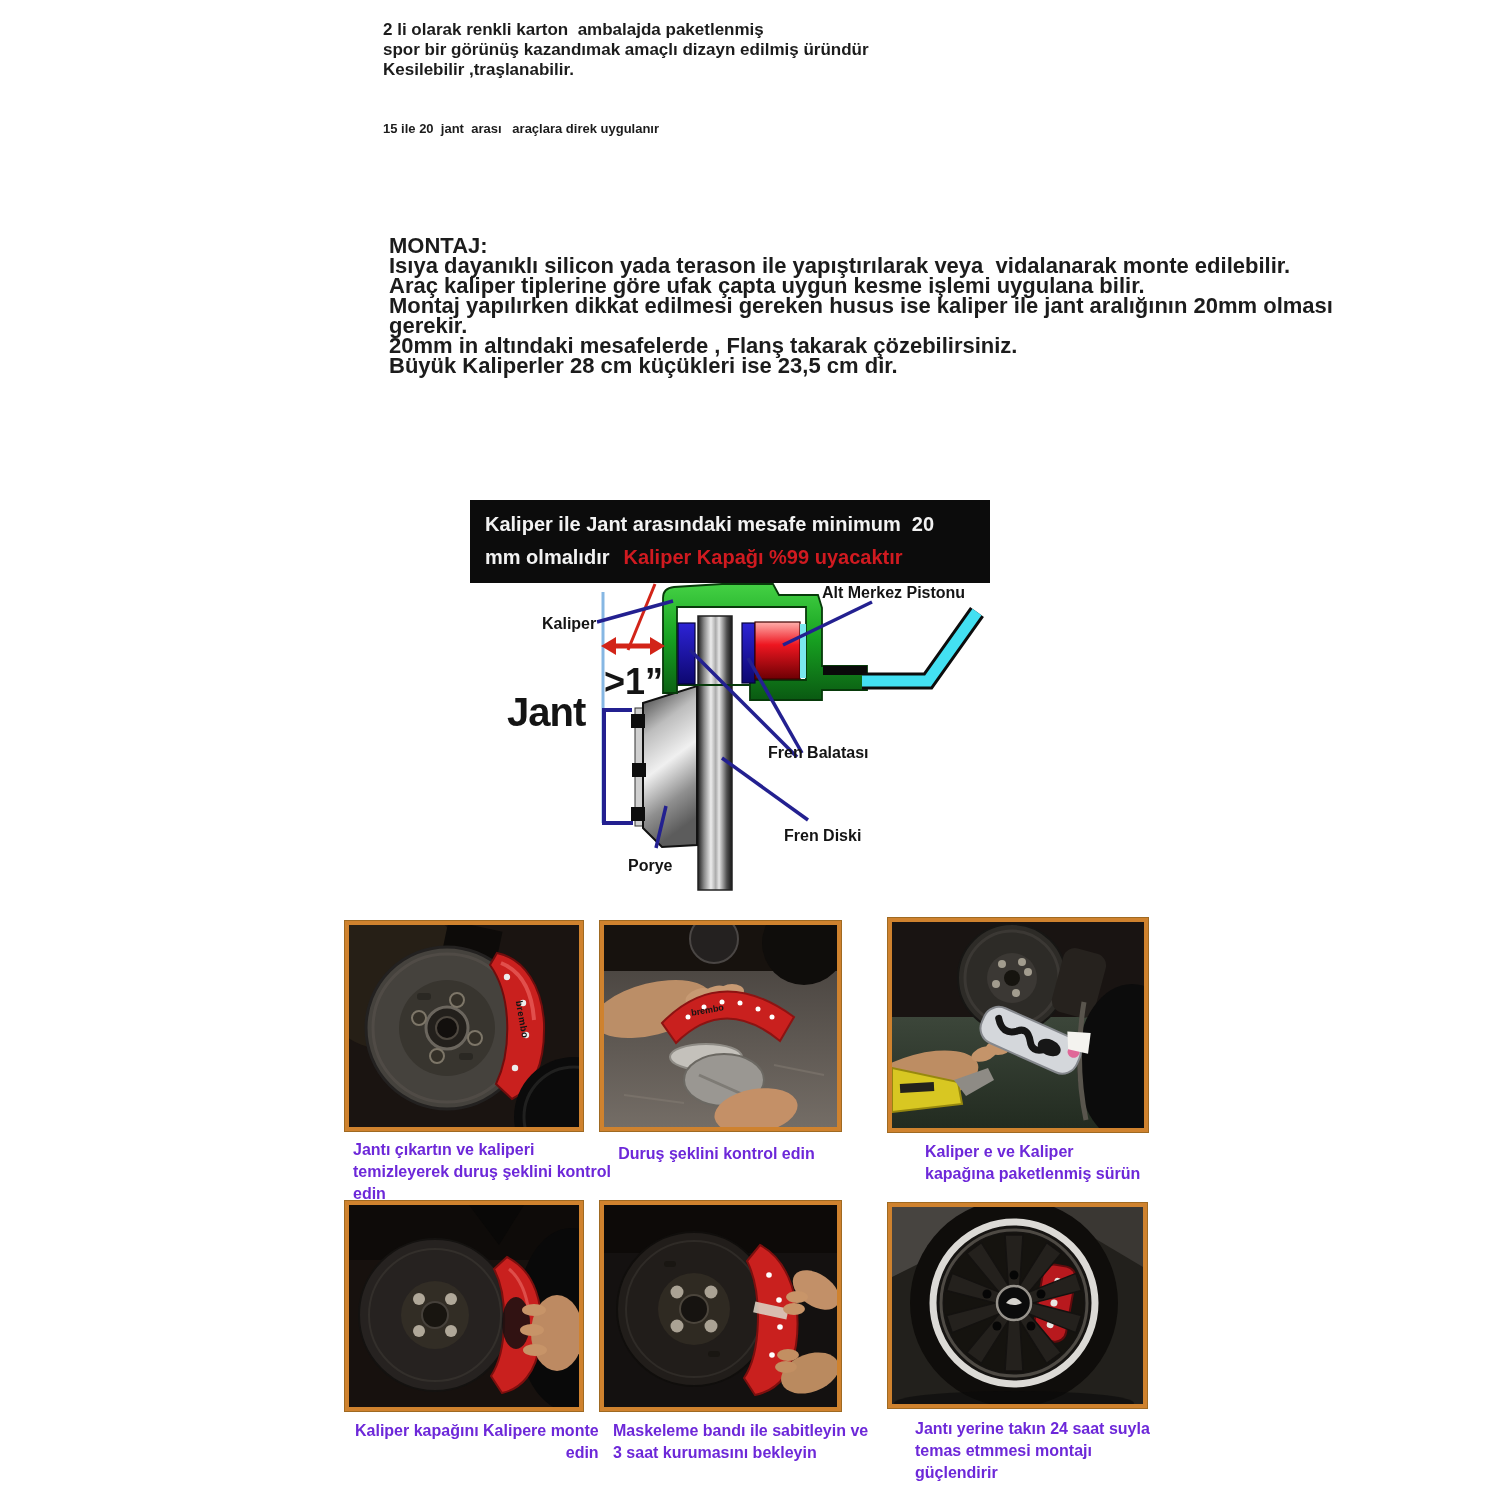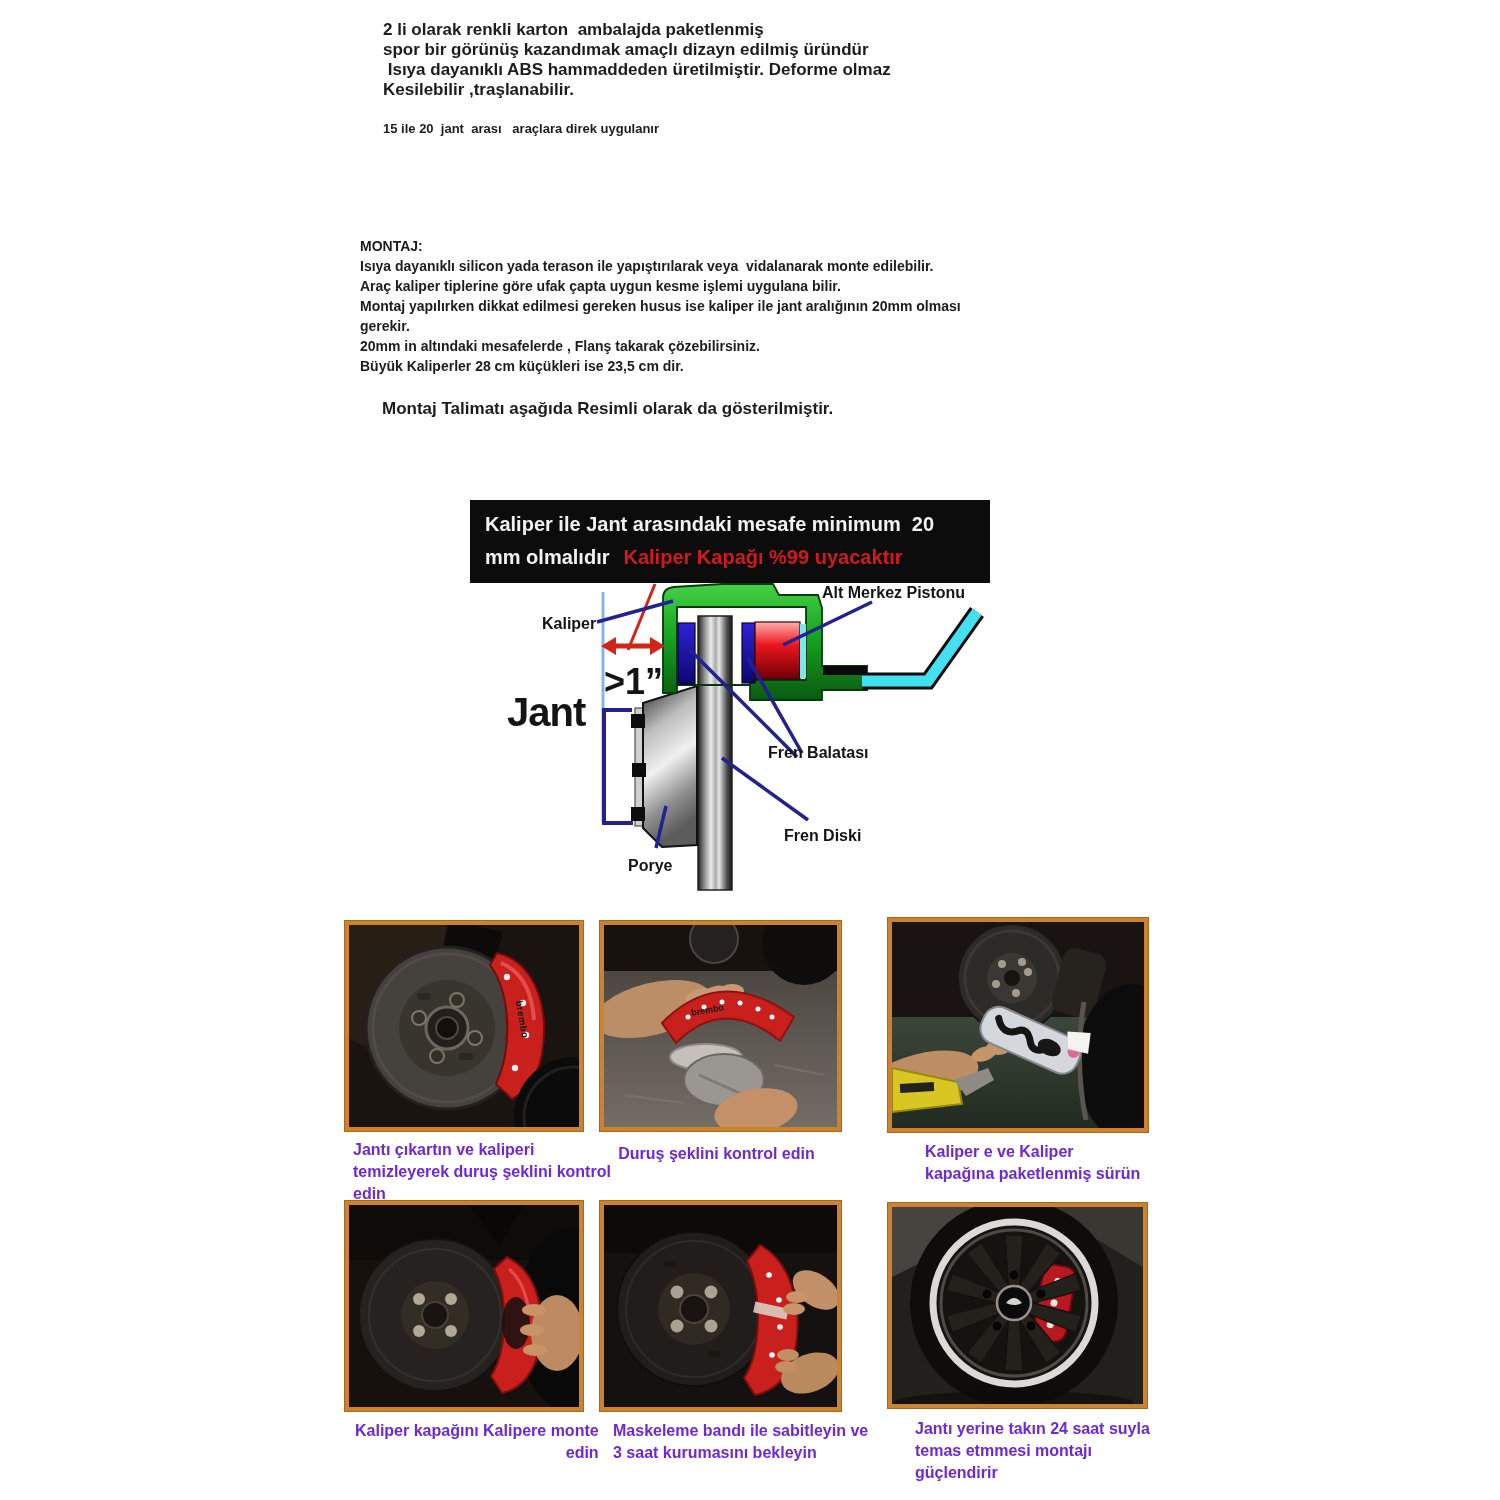--- a/index.html
+++ b/index.html
@@ -3,21 +3,21 @@
 <meta charset="utf-8">
 <style>
   html,body{margin:0;padding:0;background:#fff;}
   .canvas{position:relative;width:1500px;height:1500px;background:#fff;overflow:hidden;
           font-family:"Liberation Sans",sans-serif;color:var(--text,#1c1c1c);}
   .abs{position:absolute;}
   .btext{font-weight:bold;}
   .tline{white-space:pre;}
   .intro{left:383px;top:20px;font-size:17px;line-height:20px;}
   .fitline{left:383px;top:121px;font-size:13px;white-space:pre;}
-  .montaj{left:360px;top:236px;font-size:14px;line-height:20px;}
+  .montaj{left:389px;top:236px;font-size:22px;line-height:20px;}
   .montaj-footer{left:382px;top:399px;font-size:17px;white-space:pre;}
   .banner{left:470px;top:500px;width:520px;height:83px;background:var(--banner-bg,#0c0c0c);
           color:var(--banner-white,#f2f2f2);font-size:20px;line-height:33px;
           padding:8px 0 17px 15px;box-sizing:border-box;font-weight:bold;}
   .banner div{white-space:pre;}
   .banner .red{color:var(--banner-red,#d01a20);margin-left:14px;}
   .tile{position:absolute;border:4px solid var(--photo-border,#cf822e);
         box-shadow:0 0 0 1px #a06a22;background:#000;}
   .tile svg{display:block;}
   .caption{font-size:16px;line-height:22px;font-weight:bold;color:#6d28d9;}
@@ -26,35 +26,33 @@
   svg text{font-family:"Liberation Sans",sans-serif;font-weight:bold;fill:#141414;}
 </style>
 </head>
 <body>
 
 <div class="canvas">
 
   <div class="abs intro btext">
       <div class="tline">2 li olarak renkli karton  ambalajda paketlenmiş</div>
       <div class="tline">spor bir görünüş kazandımak amaçlı dizayn edilmiş üründür</div>
-      <div class="tline"> Isıya dayanıklı ABS hammaddeden üretilmiştir. Deforme olmaz</div>
       <div class="tline">Kesilebilir ,traşlanabilir.</div>
     </div>
   <div class="abs fitline btext">15 ile 20  jant  arası   araçlara direk uygulanır</div>
 
   <div class="abs montaj btext">
       <div class="tline">MONTAJ:</div>
       <div class="tline">Isıya dayanıklı silicon yada terason ile yapıştırılarak veya  vidalanarak monte edilebilir.</div>
       <div class="tline">Araç kaliper tiplerine göre ufak çapta uygun kesme işlemi uygulana bilir.</div>
       <div class="tline">Montaj yapılırken dikkat edilmesi gereken husus ise kaliper ile jant aralığının 20mm olması</div>
       <div class="tline">gerekir.</div>
       <div class="tline">20mm in altındaki mesafelerde , Flanş takarak çözebilirsiniz.</div>
       <div class="tline">Büyük Kaliperler 28 cm küçükleri ise 23,5 cm dir.</div>
     </div>
-  <div class="abs montaj-footer btext">Montaj Talimatı aşağıda Resimli olarak da gösterilmiştir.</div>
 
   <div class="abs banner">
     <div>Kaliper ile Jant arasındaki mesafe minimum  20</div>
     <div><span>mm olmalıdır</span><span class="red">Kaliper Kapağı %99 uyacaktır</span></div>
   </div>
 
   <svg class="abs" style="left:455px;top:556px;" width="580" height="368" viewBox="455 556 580 368">
     <defs>
       <linearGradient id="greenGrad" x1="0" y1="0" x2="0" y2="1">
         <stop offset="0" style="stop-color:var(--caliper-green-light,#44d144)"></stop>

